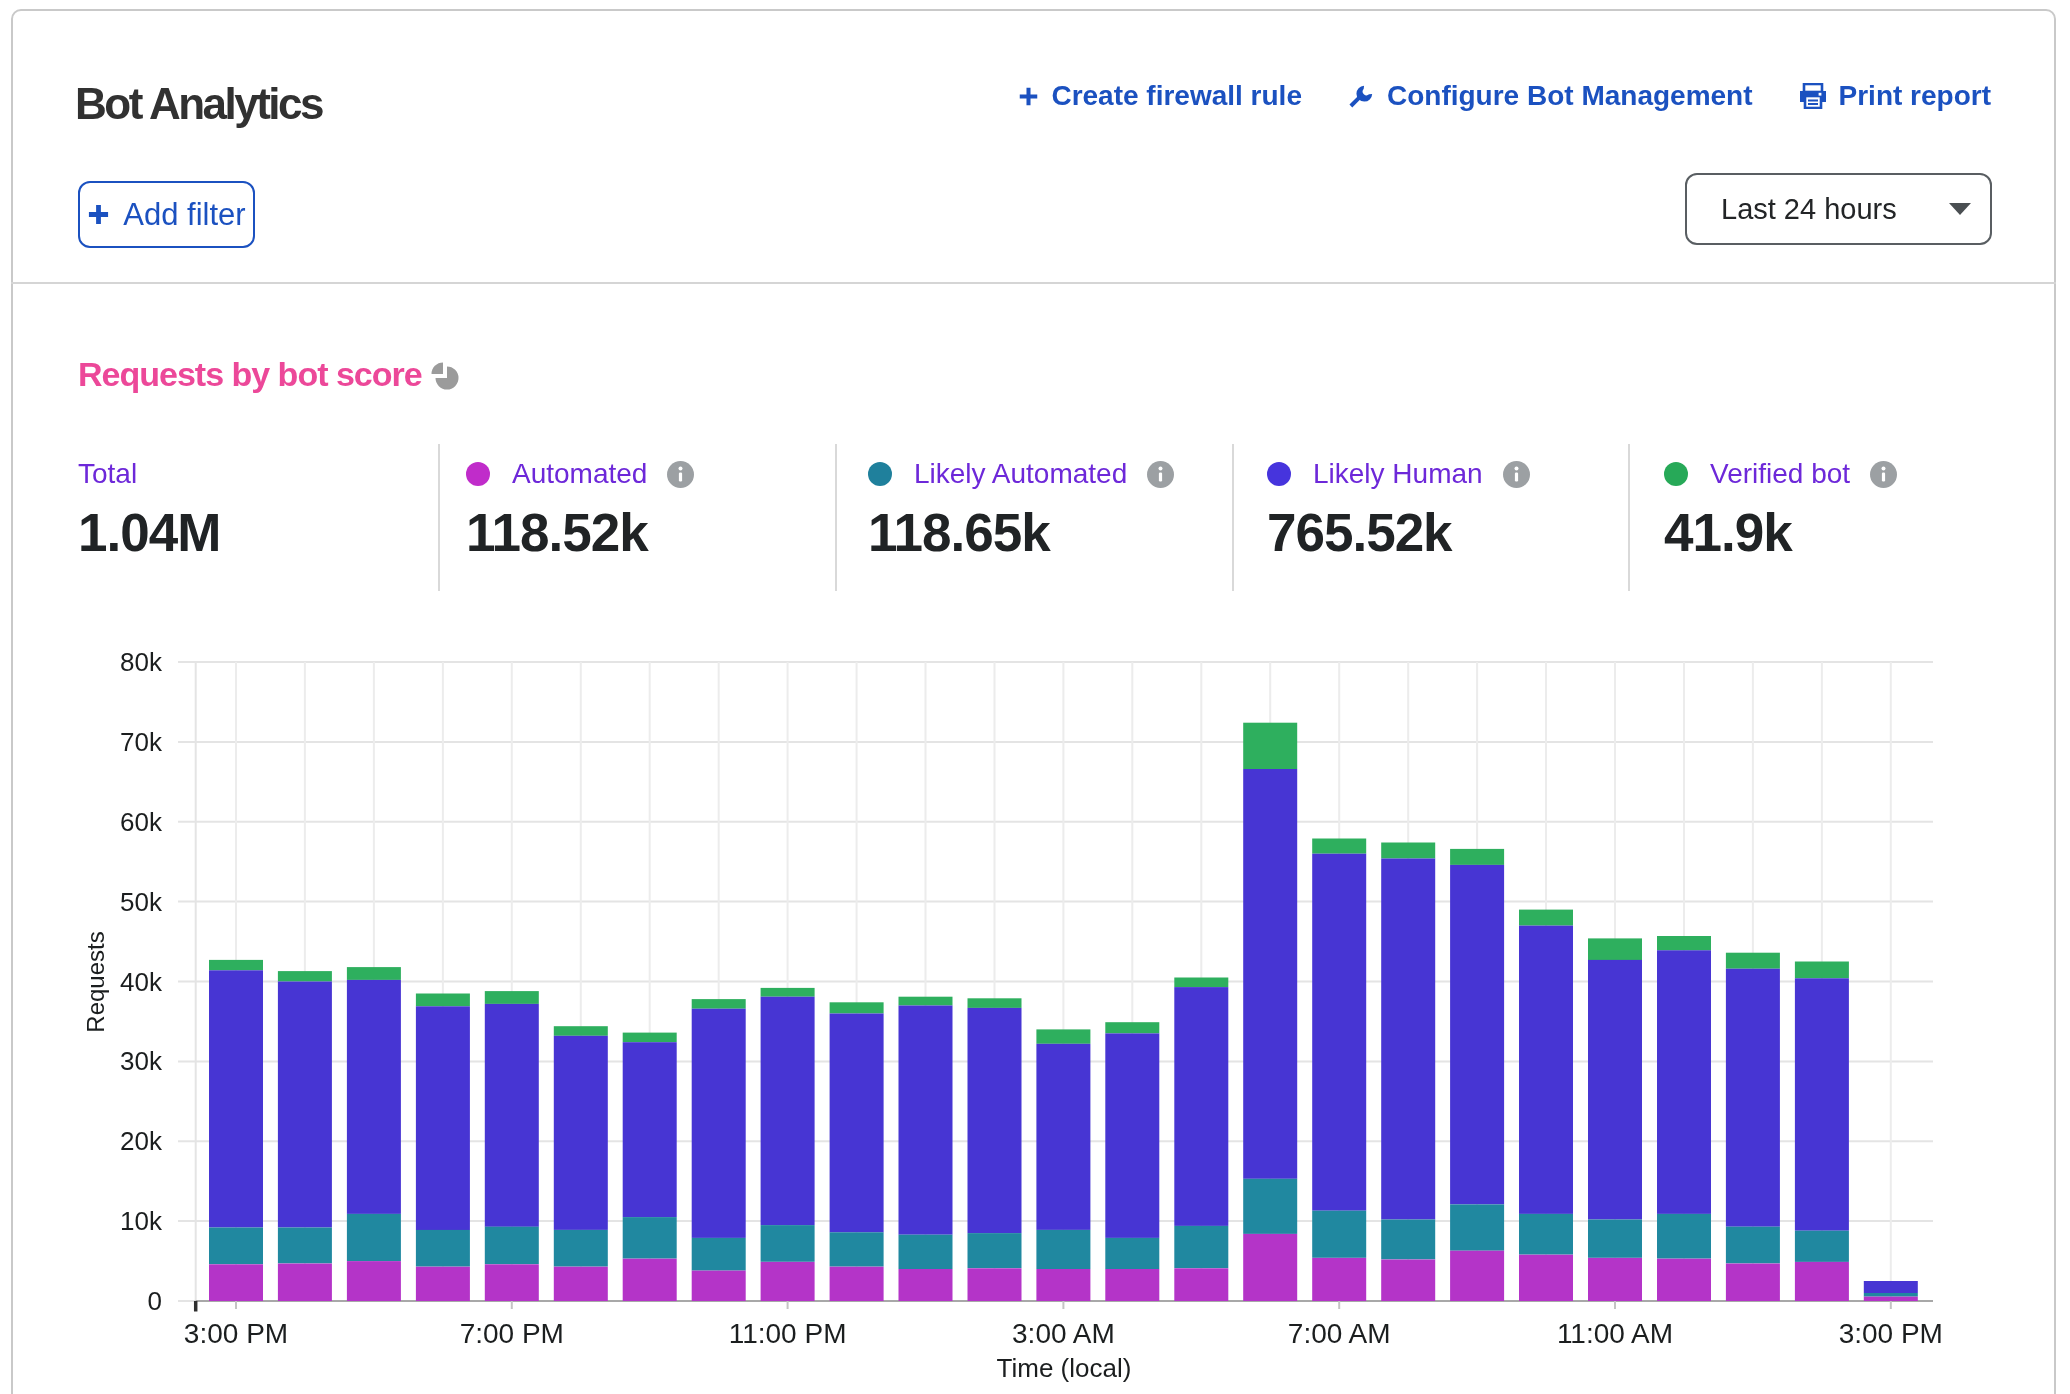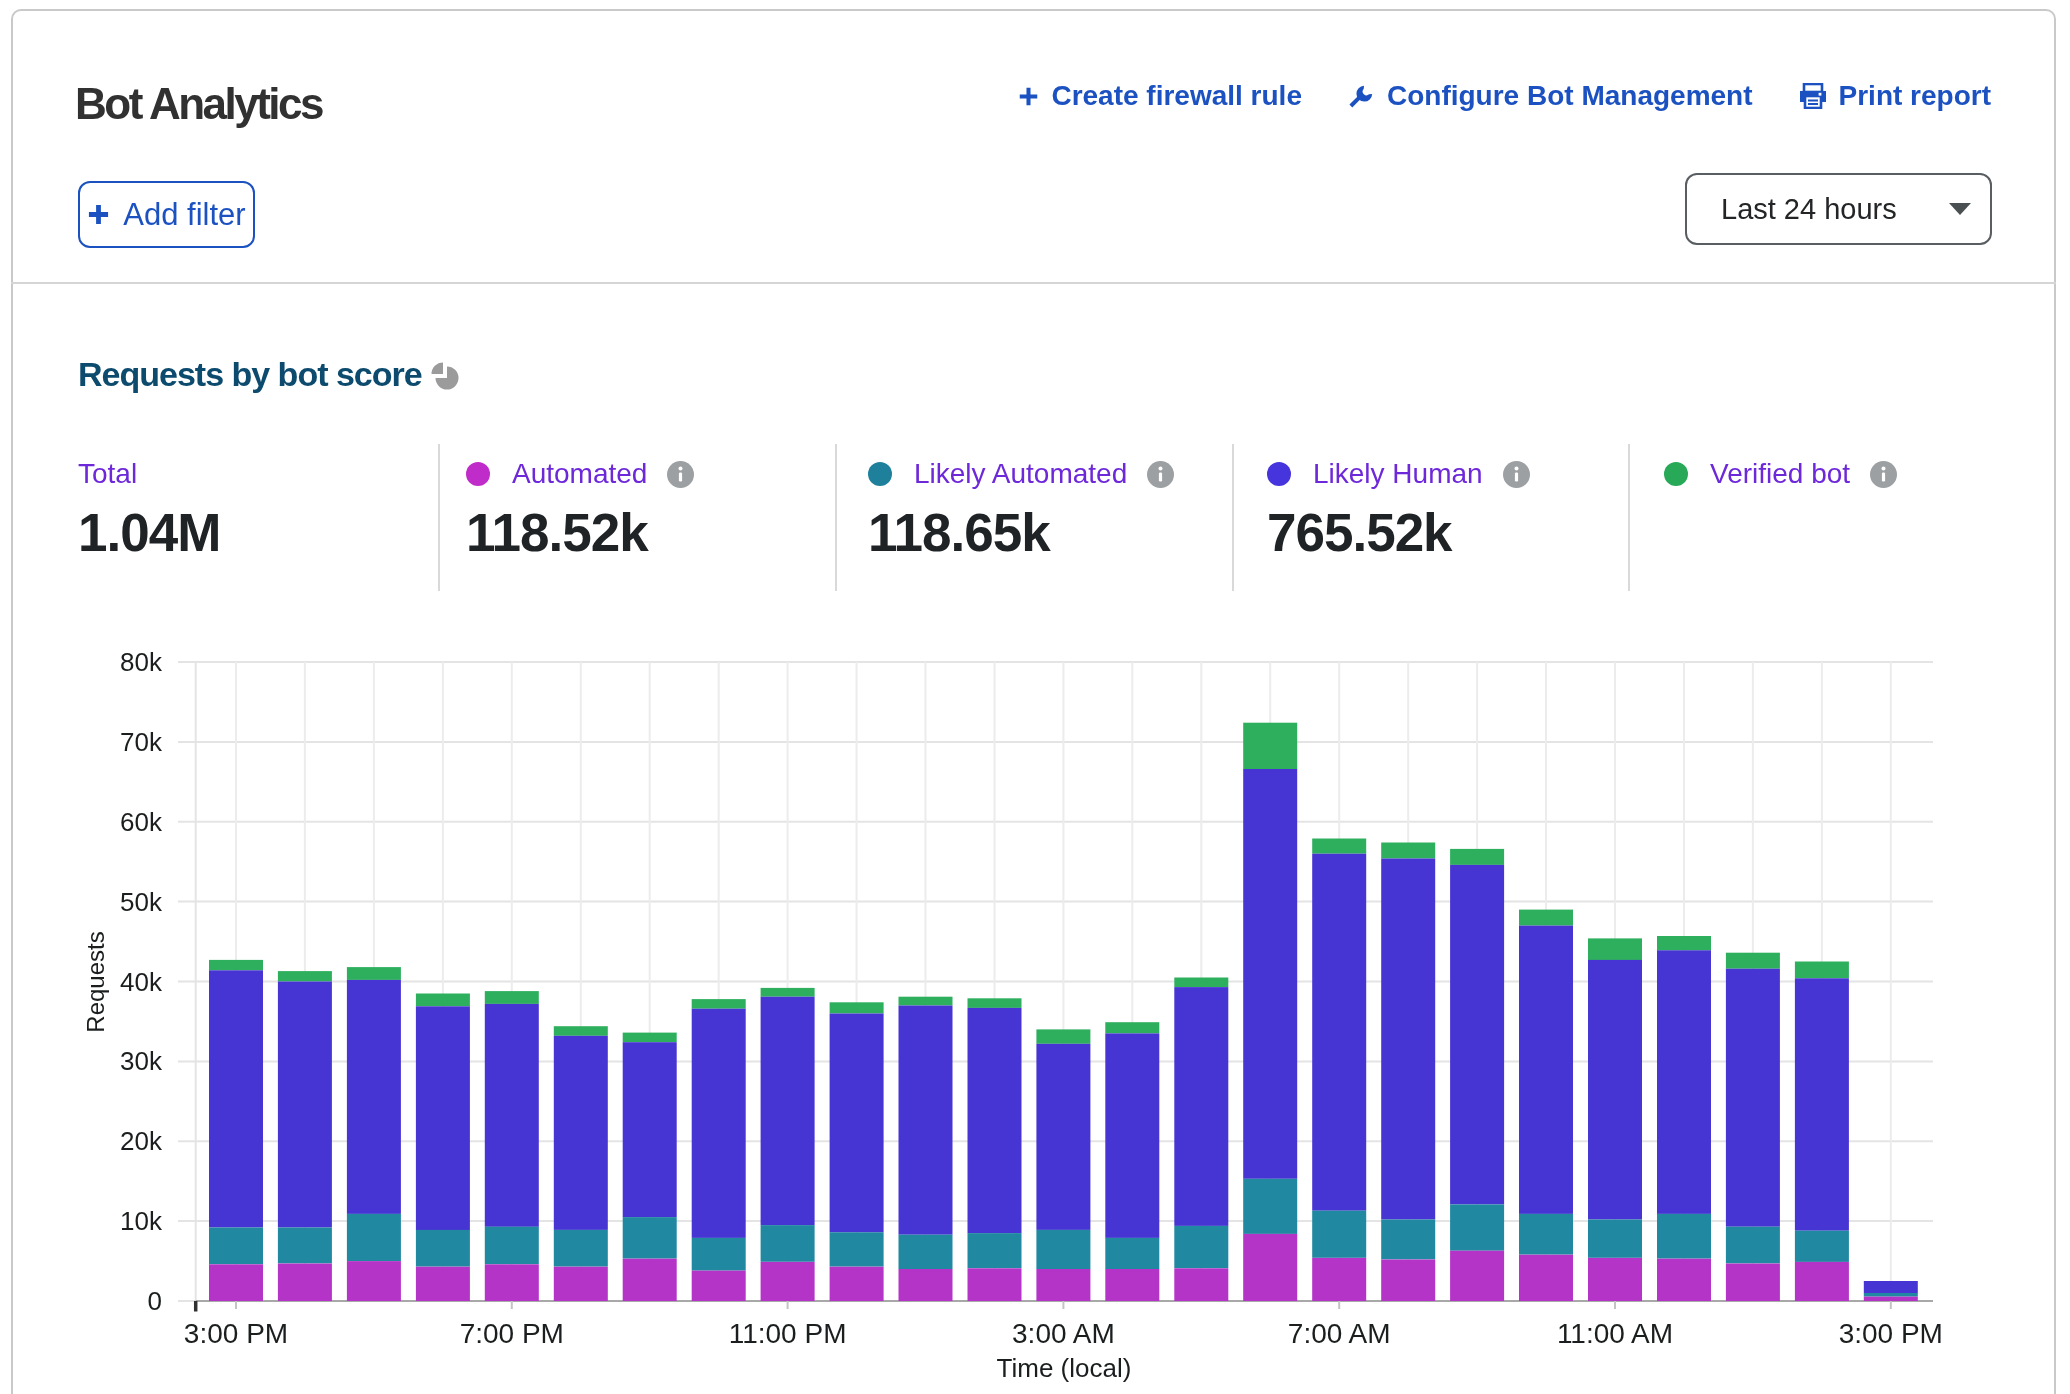--- a/index.html
+++ b/index.html
@@ -11,21 +11,21 @@
 .title { left:75px; top:79px; font-size:44px; font-weight:700; color:#313131; letter-spacing:-2.5px; }
 .links { right:79px; top:80px; display:flex; align-items:center; gap:46px; }
 .link { display:flex; align-items:center; gap:12px; color:#1b51c0; font-size:28px;font-weight:bold; }
 .btn { left:78px; top:181px; width:177px; height:67px; border:2.5px solid #1b51c0; border-radius:12px;
   display:flex; align-items:center; justify-content:center; gap:13px; color:#1b51c0; font-size:31px; }
 .select { left:1685px; top:173px; width:307px; height:72px; border:2px solid #595e62; border-radius:12px;
   display:flex; align-items:center; color:#232527; font-size:29px; padding-left:34px; }
 .tri { position:absolute; right:19px; top:28px; width:0; height:0;
   border-left:11px solid transparent; border-right:11px solid transparent; border-top:12px solid #4a4f52; }
 .hdiv { left:11px; top:282px; width:2045px; height:2px; background:#d5d5d5; }
-.h2 { left:78px; top:355px; font-size:34px; font-weight:700; color:#0c4a6e; letter-spacing:-1px; }
+.h2 { left:78px; top:355px; font-size:34px; font-weight:700; color:#ec4899; letter-spacing:-1px; }
 .stat { top:444px; }
 .statlab { display:flex; align-items:center; font-size:28px; color:#6d28d9; height:28px; margin-top:16px; }
 .statlab .dot { width:24px; height:24px; border-radius:50%; margin-right:22px; }
 .statlab .info { margin-left:20px; }
 .statnum { font-size:53px; font-weight:700; color:#202325; margin-top:14px; letter-spacing:-1px; }
 .vdiv { top:444px; width:2px; height:147px; background:#d9d9d9; }
 .chart { position:absolute; left:0; top:620px; }
 </style>
 </head>
 <body>
@@ -115,20 +115,21 @@
 </div>
 <div class="abs vdiv" style="left:1628px;"></div>
 <div class="abs stat" style="left:1664px;">
   <div class="statlab"><span class="dot" style="background:#27a958;"></span>Verified bot
     <svg class="info" width="27" height="27" viewBox="0 0 27 27">
         <circle cx="13.5" cy="13.5" r="13.5" fill="#9ca0a3"></circle>
         <rect x="11.9" y="11.5" width="3.2" height="9" rx="1.2" fill="#fff"></rect>
         <circle cx="13.5" cy="7.6" r="2" fill="#fff"></circle>
       </svg>
   </div>
+  <div class="statnum">41.9k</div>
 </div>
 
 <svg class="chart" width="2070" height="774" viewBox="0 620 2070 774" font-family="Liberation Sans, sans-serif">
     <line x1="178" y1="1221.1" x2="1933.0" y2="1221.1" stroke="#e4e4e4" stroke-width="2"></line>
     <line x1="178" y1="1141.2" x2="1933.0" y2="1141.2" stroke="#e4e4e4" stroke-width="2"></line>
     <line x1="178" y1="1061.4" x2="1933.0" y2="1061.4" stroke="#e4e4e4" stroke-width="2"></line>
     <line x1="178" y1="981.5" x2="1933.0" y2="981.5" stroke="#e4e4e4" stroke-width="2"></line>
     <line x1="178" y1="901.6" x2="1933.0" y2="901.6" stroke="#e4e4e4" stroke-width="2"></line>
     <line x1="178" y1="821.8" x2="1933.0" y2="821.8" stroke="#e4e4e4" stroke-width="2"></line>
     <line x1="178" y1="741.9" x2="1933.0" y2="741.9" stroke="#e4e4e4" stroke-width="2"></line>

